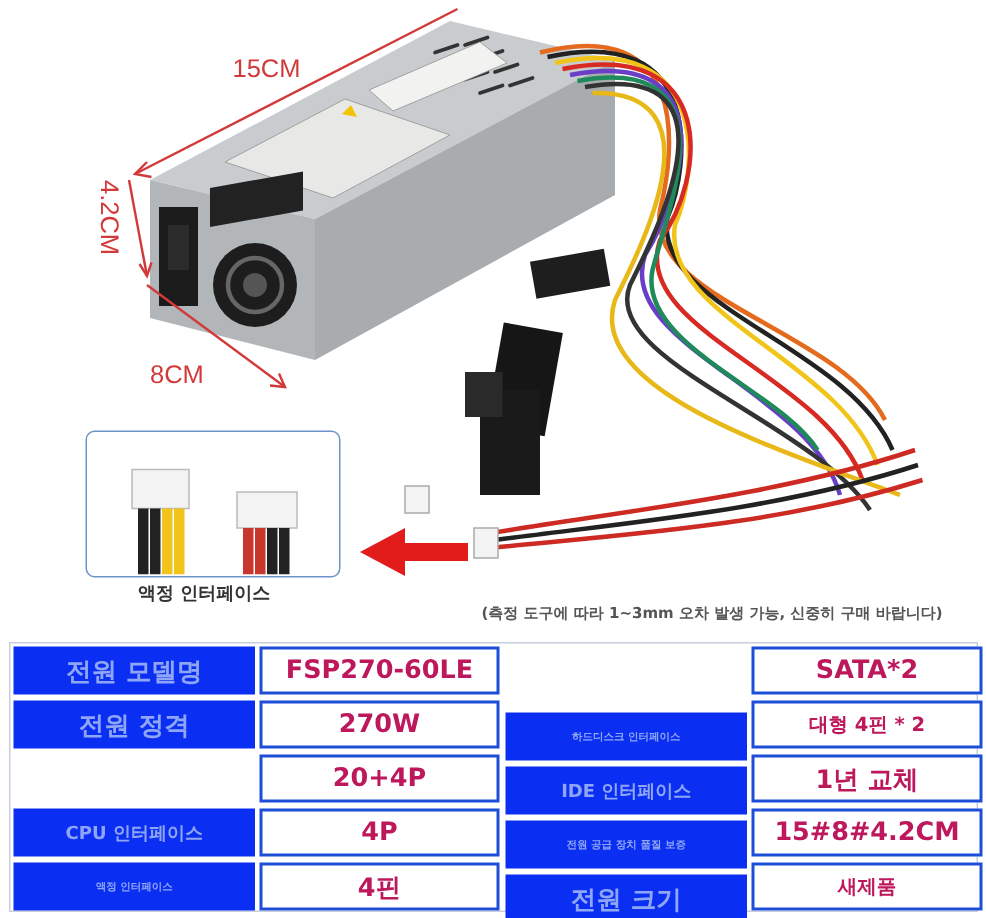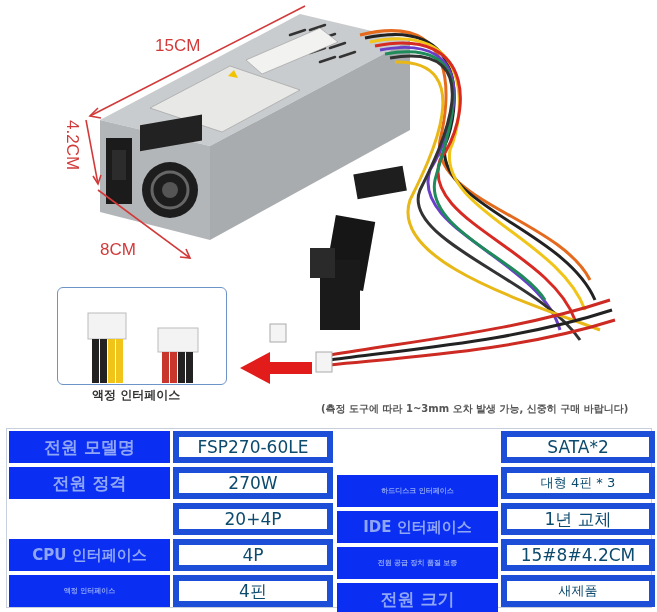--- a/index.html
+++ b/index.html
@@ -15,27 +15,27 @@
 
   .inset { position: absolute; left: 57px; top: 287px; width: 170px; height: 98px; border: 1.5px solid #6c94c8; border-radius: 6px; background: #fff; }
   .inset-caption { position: absolute; left: 92px; top: 387px; font-size: 12px; font-weight: bold; color: #333; }
 
   .note { position: absolute; left: 321px; top: 402px; font-size: 10px; color: #555; font-weight: bold; white-space: nowrap; }
 
   .spec-table { position: absolute; left: 6px; top: 428px; width: 646px; height: 180px; border: 1px solid #c8cfdc; background: #fff; }
   .row { position: absolute; left: 0; width: 100%; height: 34px; }
   .cell { position: absolute; top: 0; height: 32px; display: flex; align-items: center; justify-content: center; }
   .k { background: #0a2ff2; color: #8fa5f6; font-weight: bold; }
-  .v { background: #fff; color: #0c4a6e; font-weight: normal; border: 6px solid #1d4ed8; }
+  .v { background: #fff; color: #be185d; font-weight: bold; border: 2px solid #1d4ed8; }
   .c1 { left: 2px; width: 161px; }
   .c2 { left: 166px; width: 160px; }
   .c3 { left: 330px; width: 161px; margin-top: 44px; }
   .c4 { left: 494px; width: 154px; }
   .f-big { font-size: 17px; }
-  .f-sm  { font-size: 15px; }
+  .f-sm  { font-size: 12px; }
   .f-xs  { font-size: 7px; }
   .f-val { font-size: 17px; }
   .f-val-s { font-size: 13px; }
 </style>
 </head>
 <body>
 
 <svg class="photo" viewBox="0 0 657 400">
 
   <polygon points="100,120 300,14 410,40 210,146" fill="#c9ccce"></polygon>
@@ -124,21 +124,21 @@
   <div class="row" style="top:2px">
     <div class="cell k c1 f-big">전원 모델명</div>
     <div class="cell v c2 f-val">FSP270-60LE</div>
     <div class="cell k c3 f-xs">하드디스크 인터페이스</div>
     <div class="cell v c4 f-val">SATA*2</div>
   </div>
   <div class="row" style="top:38px">
     <div class="cell k c1 f-big">전원 정격</div>
     <div class="cell v c2 f-val">270W</div>
     <div class="cell k c3 f-sm">IDE 인터페이스</div>
-    <div class="cell v c4 f-val-s">대형 4핀 * 3</div>
+    <div class="cell v c4 f-val-s">대형 4핀 * 2</div>
   </div>
   <div class="row" style="top:74px">
     <div class="cell v c2 f-val">20+4P</div>
     <div class="cell k c3 f-xs">전원 공급 장치 품질 보증</div>
     <div class="cell v c4 f-val">1년 교체</div>
   </div>
   <div class="row" style="top:110px">
     <div class="cell k c1 f-sm">CPU 인터페이스</div>
     <div class="cell v c2 f-val">4P</div>
     <div class="cell k c3 f-big">전원 크기</div>

